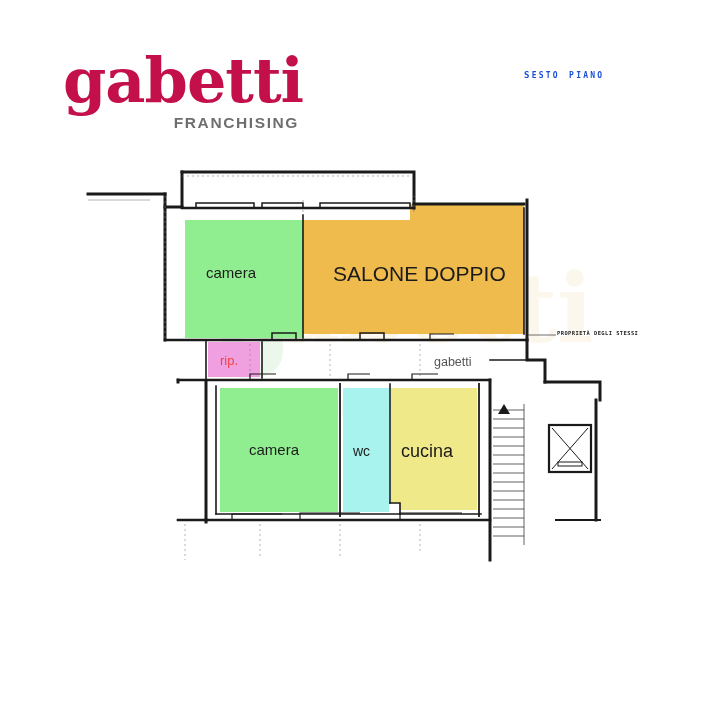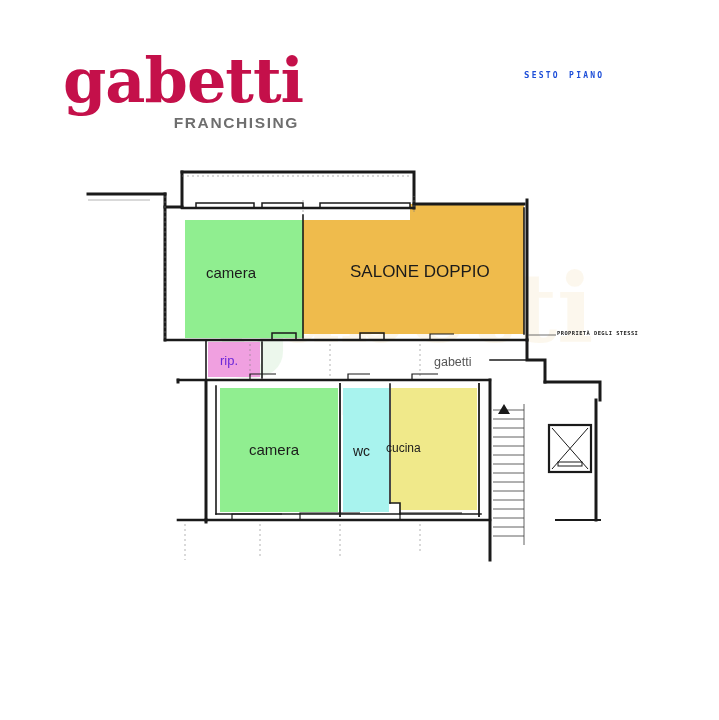--- a/index.html
+++ b/index.html
@@ -70,26 +70,26 @@
 
   
   .room-label {
     position: absolute;
     font-family: "Liberation Sans", sans-serif;
     color: #1b1b1b;
     white-space: nowrap;
     pointer-events: none;
   }
   #lbl-camera-1 { left: 206px; top: 264px; font-size: 15px; }
-  #lbl-salone   { left: 350px; top: 262px; font-size: 17px; }
-  #lbl-rip      { left: 220px; top: 353px; font-size: 13px; color: #6d28d9; }
+  #lbl-salone   { left: 333px; top: 262px; font-size: 21px; }
+  #lbl-rip      { left: 220px; top: 353px; font-size: 13px; color: #ef4444; }
   #lbl-ingresso { left: 434px; top: 355px; font-size: 12.5px; color: #555555; }
   #lbl-camera-2 { left: 249px; top: 441px; font-size: 15px; }
   #lbl-wc       { left: 353px; top: 443px; font-size: 14px; }
-  #lbl-cucina   { left: 386px; top: 441px; font-size: 12px; }
+  #lbl-cucina   { left: 401px; top: 441px; font-size: 18px; }
   #lbl-proprieta {
     left: 557px; top: 330px;
     font-family: "DejaVu Sans Mono", monospace;
     font-size: 5.4px;
     letter-spacing: 0.45px;
     font-weight: bold;
     color: #262626;
   }
 </style>
 </head>

